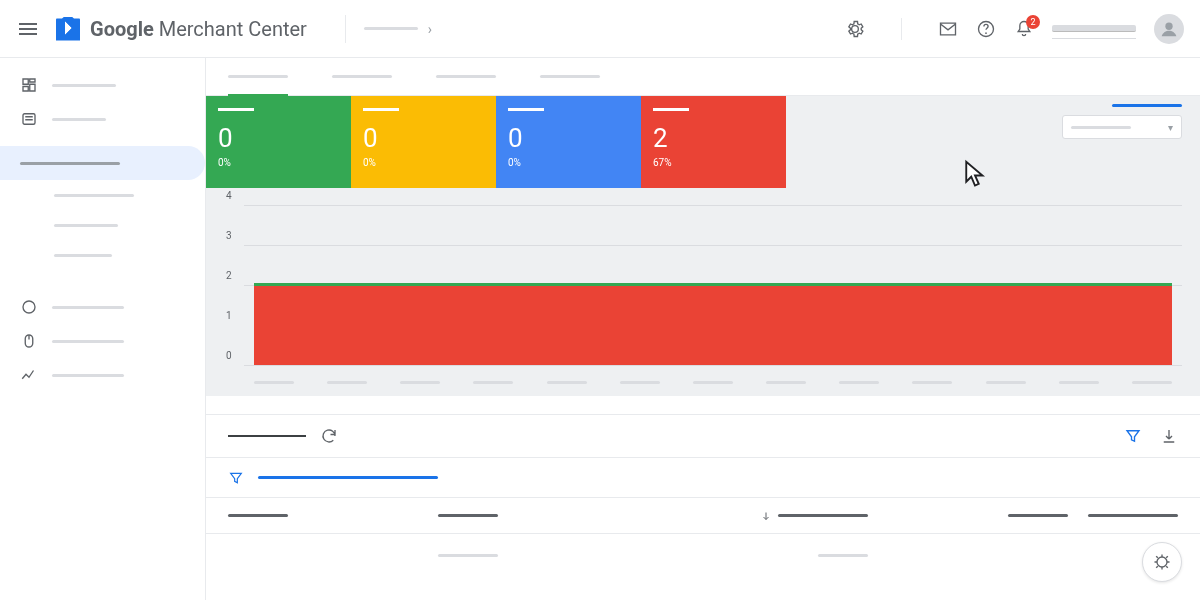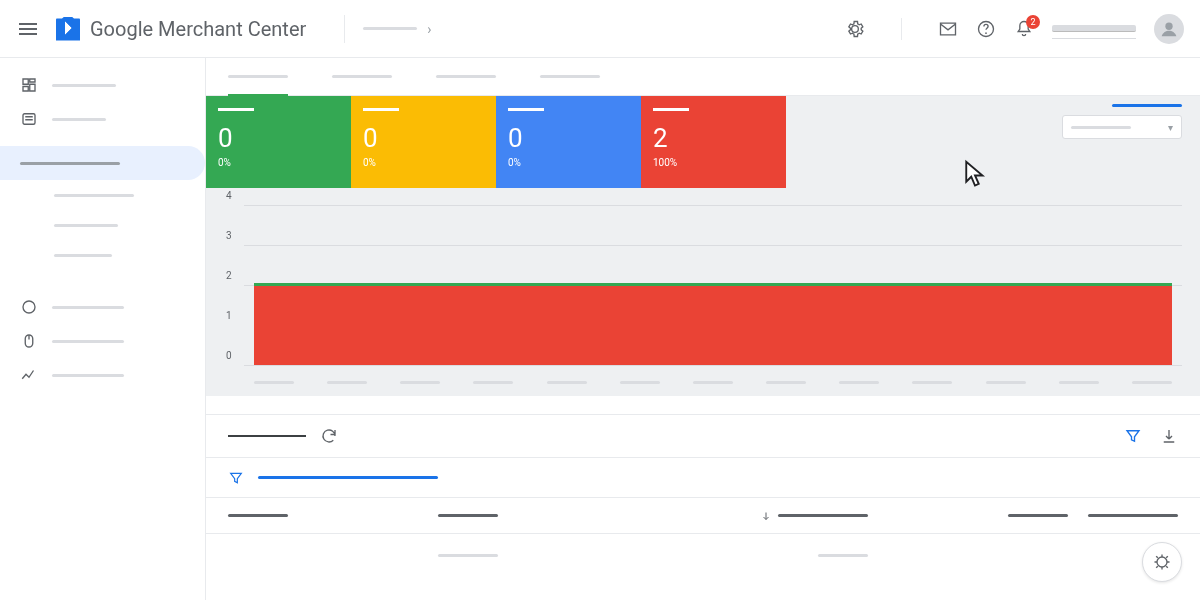--- a/index.html
+++ b/index.html
@@ -86,21 +86,21 @@
 <body>
 
 <div class="header">
   <div class="menu-btn">
     <svg viewBox="0 0 24 24" width="24" height="24">
         <path fill="#5f6368" d="M3 6h18v2H3V6zm0 5h18v2H3v-2zm0 5h18v2H3v-2z"></path>
       </svg>
   </div>
   <div class="logo-area">
     <div class="logo-icon"></div>
-    <div class="logo-text"><span style="font-weight:400">Google</span><span> Merchant Center</span></div>
+    <div class="logo-text"><span style="font-weight:700">Google</span><span> Merchant Center</span></div>
   </div>
   <div class="vsep"></div>
   <div class="crumb">
     <div class="crumb-line"></div>
     <div class="chev">›</div>
   </div>
   <div class="header-right">
     <div class="hicon">
       <svg viewBox="0 0 24 24" width="20" height="20">
           <path fill="none" stroke="#5f6368" stroke-width="1.6" d="M12 8a4 4 0 100 8 4 4 0 000-8zM19.4 13a7.5 7.5 0 000-2l2-1.6-2-3.4-2.4.9a7.5 7.5 0 00-1.7-1L15 3h-4l-.3 2.9a7.5 7.5 0 00-1.7 1l-2.4-.9-2 3.4L6.6 11a7.5 7.5 0 000 2l-2 1.6 2 3.4 2.4-.9a7.5 7.5 0 001.7 1L11 21h4l.3-2.9a7.5 7.5 0 001.7-1l2.4.9 2-3.4z"></path>
@@ -216,21 +216,21 @@
           <div class="pct">0%</div>
         </div>
         <div class="kcard blue">
           <div class="ind"></div>
           <div class="val">0</div>
           <div class="pct">0%</div>
         </div>
         <div class="kcard red">
           <div class="ind"></div>
           <div class="val">2</div>
-          <div class="pct">100%</div>
+          <div class="pct">67%</div>
         </div>
       </div>
 
       <div class="right-top">
         <div class="blue-ind"></div>
         <div class="dd">
           <div class="dline"></div>
           <div class="dcaret">▾</div>
         </div>
       </div>

